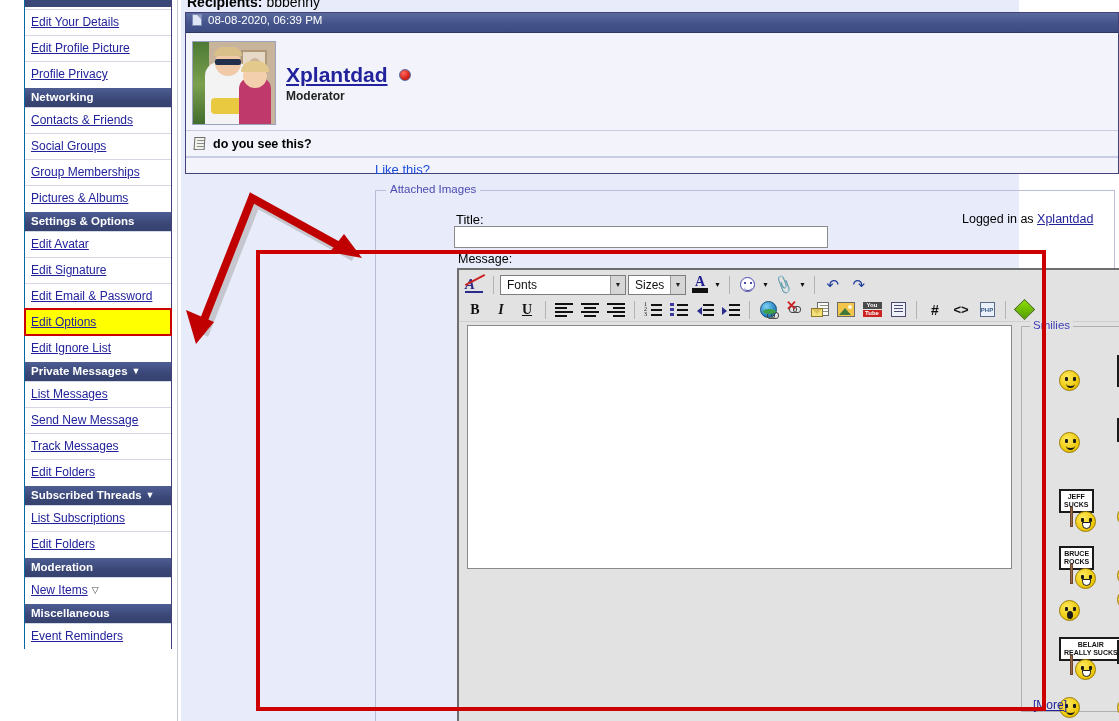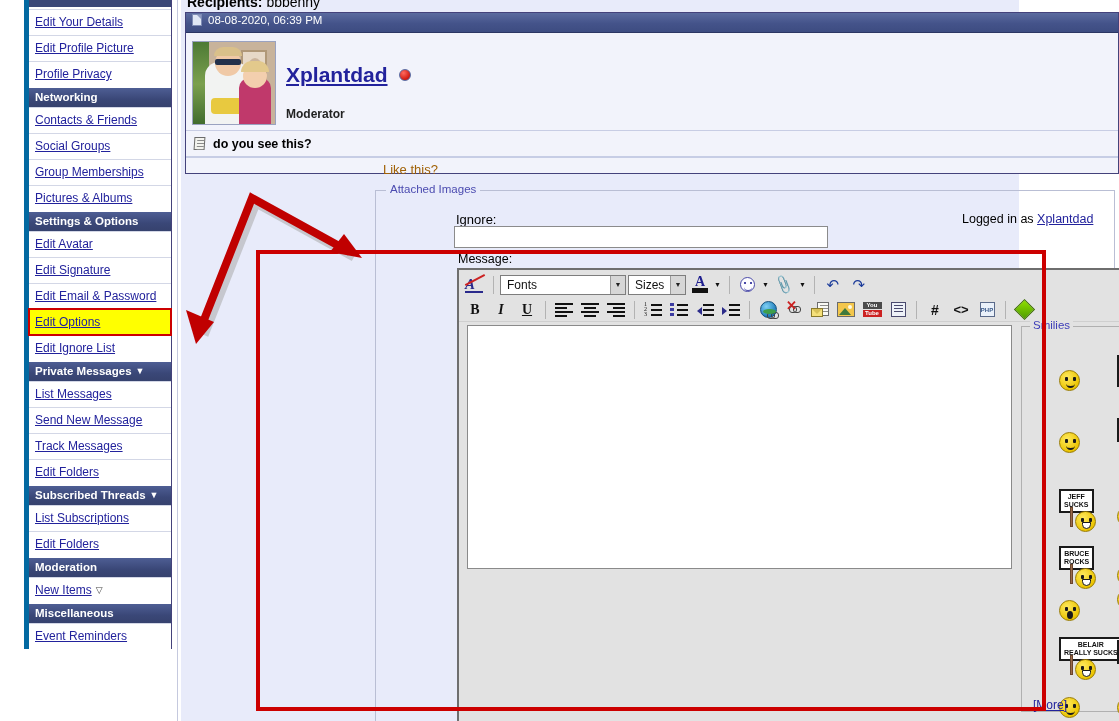--- a/index.html
+++ b/index.html
@@ -13,21 +13,21 @@
     position:relative;
   }
 
   
   #sidebar {
     position:absolute; left:0; top:0; width:181px; height:721px;
     background:#ffffff;
   }
   #sidebar-inner {
     position:absolute; left:24px; top:0; width:148px;
-    border-left:5px solid #0369a1;
+    border-left:1px solid #0369a1;
     border-right:1px solid #44427b;
     background:#ffffff;
   }
   .side-head {
     background:#3c4a7c;
     background-image:linear-gradient(to bottom,#4e5e94 0%,#3a4777 60%,#36426e 100%);
     color:#ffffff;
     font-weight:bold;
     font-size:11.5px;
     padding:3px 0 4px 6px;
@@ -137,38 +137,38 @@
   #post-user-meta { padding-top:22px; }
   #username {
     font-size:21px; font-weight:bold; color:#22229c;
     text-decoration:underline; display:inline-block; vertical-align:middle;
   }
   #online-dot {
     display:inline-block; width:12px; height:12px; border-radius:50%;
     background:radial-gradient(circle at 35% 30%,#ff6a5e,#d01a10 70%);
     border:1px solid #5d6aa0; margin-left:8px; vertical-align:middle;
   }
-  #usertitle { font-size:12px; font-weight:bold; color:#222; margin-top:20px; }
+  #usertitle { font-size:12px; font-weight:bold; color:#222; margin-top:2px; }
 
   #post-subject {
     display:flex; align-items:center; gap:8px;
     padding:6px 0 6px 8px; height:27px;
     border-bottom:2px solid #c7cde5;
     font-size:12.5px; font-weight:bold; color:#000;
   }
   .note-icon{
     width:11px;height:13px;background:#f3f3ee;border:1px solid #6b6b6b;
     position:relative; display:inline-block; transform:skewX(-4deg);
   }
   .note-icon:before{content:"";position:absolute;left:2px;top:2px;width:7px;height:1px;
     box-shadow:0 3px 0 #8a8a8a,0 6px 0 #8a8a8a,0 9px 0 #8a8a8a;background:#8a8a8a;}
 
   #like-this {
-    position:absolute; left:202px; top:162px;
-    font-size:13px; color:#a16207;
+    position:absolute; left:194px; top:162px;
+    font-size:13px; color:#1d4ed8;
   }
 
   
   #fs-attached {
     position:absolute; left:192px; top:190px; width:740px; height:531px;
     border:1px solid #b9bed4; border-bottom:none;
     background:transparent;
   }
   #fs-attached-legend {
     position:absolute; left:10px; top:-8px;
@@ -423,21 +423,21 @@
       <span>do you see this?</span>
     </div>
   </div>
 
   <div id="like-this">Like this?</div>
 
   <fieldset id="fs-attached">
     <div id="fs-attached-legend">Attached Images</div>
   </fieldset>
 
-  <div id="title-label">Ignore:</div>
+  <div id="title-label">Title:</div>
   <input id="title-input" type="text" value="" style="">
 
   <div id="logged-in">
     <span>Logged in as </span><a href="#">Xplantdad</a>
   </div>
 
   <div id="msg-label">Message:</div>
 
   <div id="editor">
 

